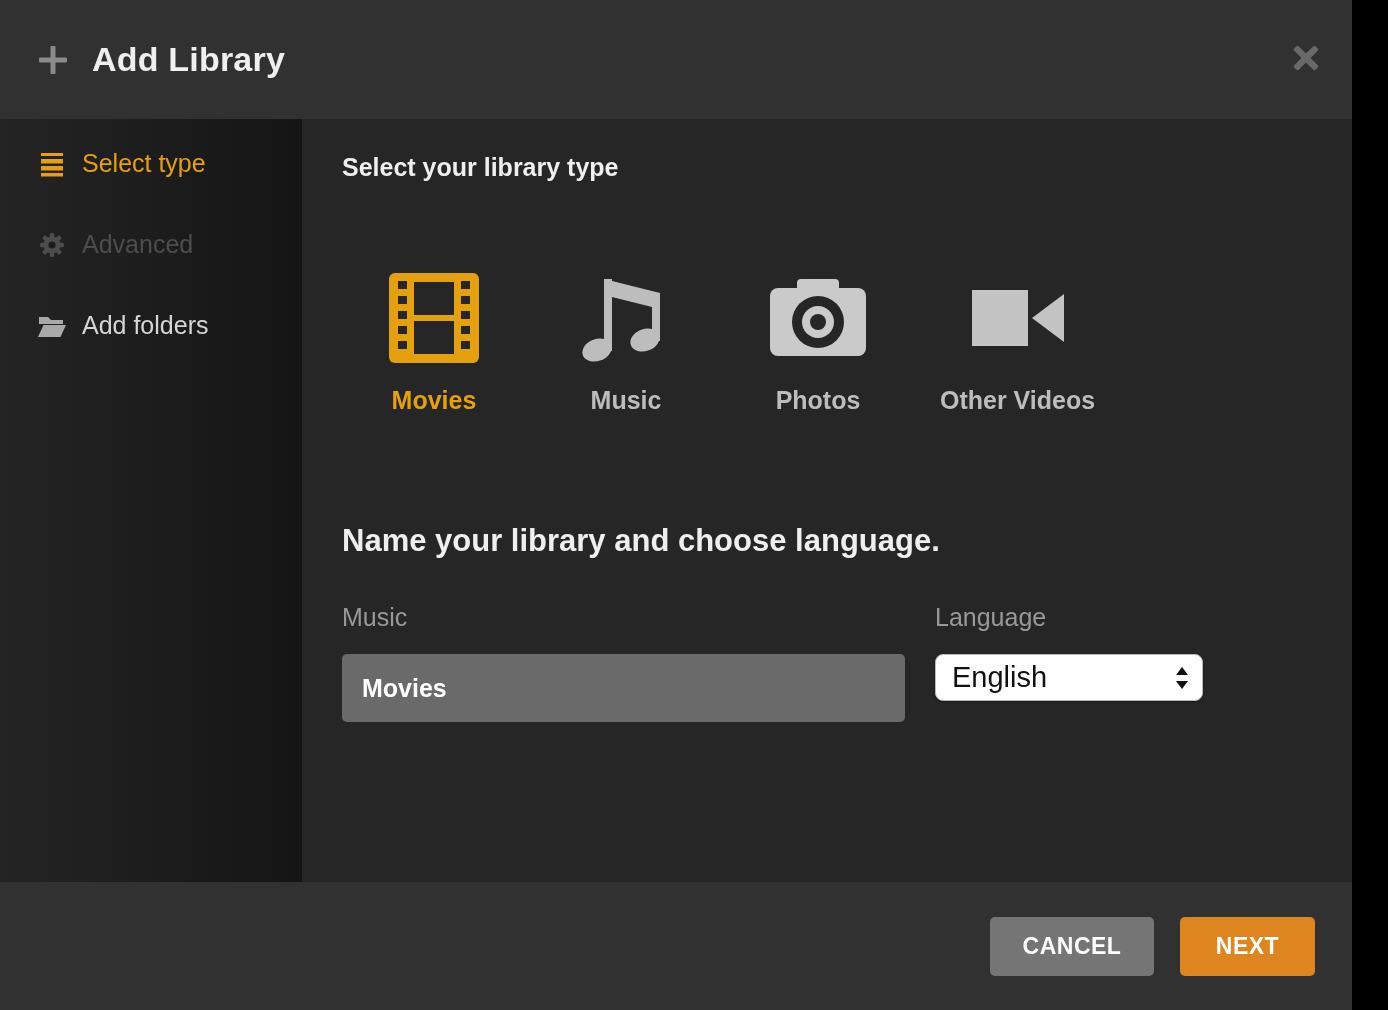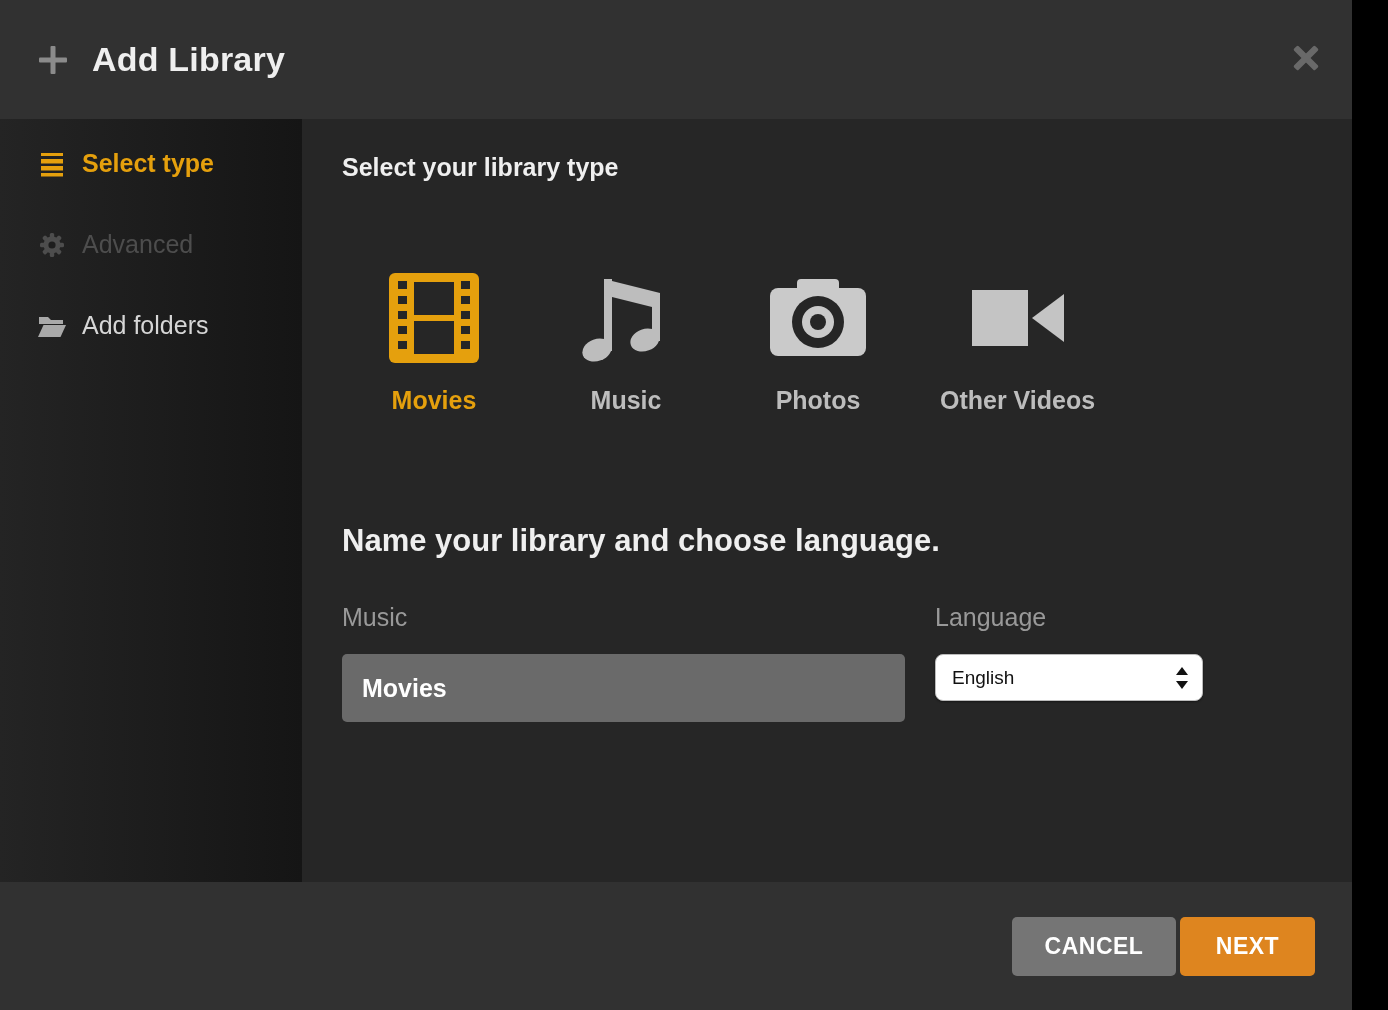--- a/index.html
+++ b/index.html
@@ -28,21 +28,21 @@
   .header{height:119px;flex:0 0 119px;background:var(--header-bg);display:flex;align-items:center;padding:0 36px;position:relative;}
   .header .plus{width:34px;height:34px;margin-right:22px;flex:0 0 auto;}
   .header h1{font-size:34px;font-weight:600;color:var(--text-bright);letter-spacing:.2px;}
   .close-btn{position:absolute;right:28px;top:40px;width:36px;height:36px;border:none;background:transparent;cursor:pointer;padding:0;}
 
   
   .content-row{flex:1 1 auto;display:flex;min-height:0;}
   .sidebar{width:302px;flex:0 0 302px;background:linear-gradient(to right,var(--sidebar-g1),var(--sidebar-g2));padding:30px 0 0 38px;}
   .side-item{display:flex;align-items:center;margin-bottom:52px;cursor:pointer;}
   .side-item .s-icon{width:28px;height:28px;margin-right:16px;flex:0 0 auto;display:flex;align-items:center;justify-content:center;}
-  .side-item .s-label{font-size:25px;font-weight:700;}
+  .side-item .s-label{font-size:25px;font-weight:400;}
   .side-item.active .s-label{color:var(--accent-gold);}
   .side-item.normal .s-label{color:#d6d6d6;font-weight:400;}
   .side-item.disabled .s-label{color:var(--disabled);font-weight:400;cursor:default;}
   .side-item.disabled{cursor:default;}
 
   .main{flex:1 1 auto;background:var(--main-bg);padding:34px 0 0 40px;}
   .section-title{font-size:25px;font-weight:700;color:var(--text-bright);}
 
   
   .type-row{display:flex;margin-top:90px;margin-left:22px;gap:52px;}
@@ -52,25 +52,25 @@
   .type-item.selected .t-label{color:var(--accent-gold);}
 
   
   .form-heading{margin-top:108px;font-size:31px;font-weight:600;color:var(--text-bright);}
   .form-row{display:flex;margin-top:44px;}
   .field-name{width:563px;}
   .field-lang{margin-left:30px;}
   .field-label{font-size:25px;color:var(--text-label);margin-bottom:22px;}
   .name-input{width:563px;height:68px;background:var(--input-bg);border:none;border-radius:5px;color:#fff;font-size:25px;font-weight:600;padding:0 20px;font-family:"Liberation Sans","DejaVu Sans",sans-serif;outline:none;}
   .lang-select{width:268px;height:47px;background:#fff;border:1px solid #bbb;border-radius:8px;display:flex;align-items:center;padding:0 14px 0 16px;cursor:pointer;box-shadow:0 1px 2px rgba(0,0,0,.4);}
-  .lang-select .sel-text{flex:1 1 auto;font-size:19px;color:#111;}
+  .lang-select .sel-text{flex:1 1 auto;font-size:29px;color:#111;}
   .lang-select .stepper{flex:0 0 auto;}
 
   
-  .footer{height:128px;flex:0 0 128px;background:var(--footer-bg);display:flex;align-items:center;justify-content:flex-end;padding-right:37px;gap:4px;}
+  .footer{height:128px;flex:0 0 128px;background:var(--footer-bg);display:flex;align-items:center;justify-content:flex-end;padding-right:37px;gap:26px;}
   .btn{height:59px;border:none;border-radius:5px;font-size:23px;font-weight:700;color:#fff;letter-spacing:.5px;cursor:pointer;font-family:"Liberation Sans","DejaVu Sans",sans-serif;}
   .btn-cancel{width:164px;background:var(--cancel-gray);}
   .btn-next{width:135px;background:var(--accent-orange);}
 </style>
 </head>
 <body>
 
 <div class="dialog">
 
   <div class="header">

